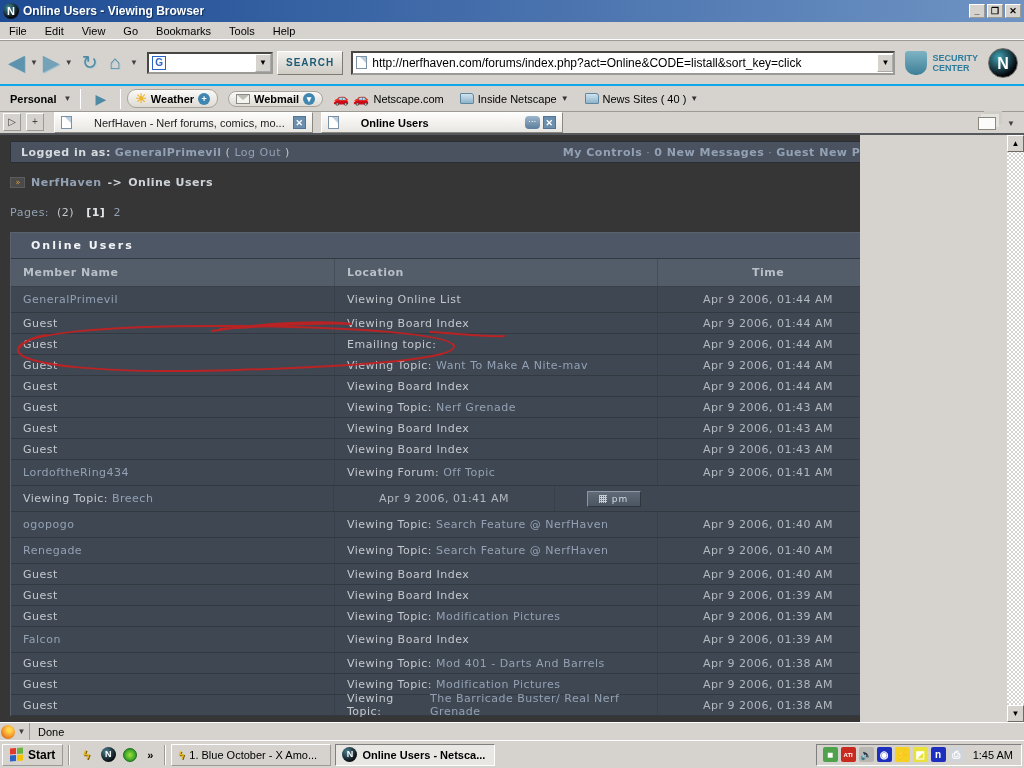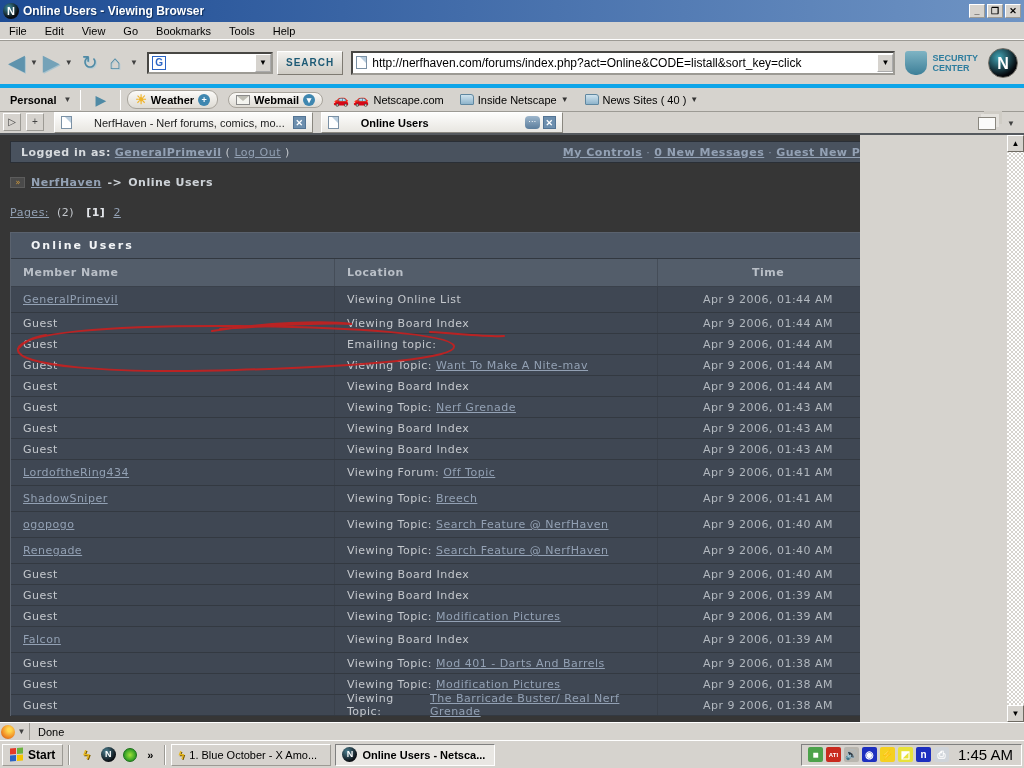--- a/index.html
+++ b/index.html
@@ -39,21 +39,21 @@
   .page-ico::after { content:""; position:absolute; right:0; top:0; border:3px solid; border-color:#b9cdde #b9cdde #fff #fff; }
   .urltext { flex:1; color:#000; font-size:12px; white-space:nowrap; overflow:hidden; }
   .seccenter { display:flex; align-items:center; margin:0 6px 0 10px; }
   .shield { width:22px; height:24px; background:linear-gradient(#7fb4c4,#3d7f98); border-radius:3px 3px 10px 10px; margin-right:5px; }
   .sectext { color:#2e7d9e; font-weight:bold; font-size:9px; line-height:10px; }
   .throbber { width:30px; height:30px; border-radius:50%; background:radial-gradient(circle at 35% 30%,#41a3b4,#05070c 70%);
     color:#fff; font-weight:bold; font-size:16px; text-align:center; line-height:30px; margin:0 6px 0 4px; border:1px solid #6f6b63; }
 
   
   .personalbar { position:absolute; left:0; top:84px; width:1024px; height:27px; background:#d6d3ce;
-    border-top:4px solid #0ea5e9; display:flex; align-items:center; }
+    border-top:2px solid #0ea5e9; display:flex; align-items:center; }
   .pers-label { font-weight:bold; margin:0 4px 0 10px; }
   .pers-sep { width:1px; height:20px; background:#9c9a94; border-right:1px solid #fff; margin:0 6px; }
   .play-arrow { color:#4f8aa5; font-size:14px; margin:0 8px; }
   .chip { display:flex; align-items:center; gap:4px; background:linear-gradient(#fbfaf8,#dedbd4); border:1px solid #a8a49c; border-radius:9px; padding:1px 7px; margin-right:10px; font-weight:bold; }
   .badge-plus, .badge-dd { width:12px; height:12px; border-radius:50%; background:#3f87b0; color:#fff; font-size:9px; line-height:12px; text-align:center; font-weight:bold; }
   .sun { color:#f0b429; font-size:13px; }
   .envelope { width:14px; height:10px; border:1px solid #8a8a8a; background:#f5f5f0; position:relative; }
   .envelope::after { content:""; position:absolute; left:0; top:0; border-left:6px solid transparent; border-right:6px solid transparent; border-top:5px solid #bdbdb4; }
   .car { color:#3f87b0; font-size:13px; margin-right:4px; }
   .folder { width:14px; height:11px; background:linear-gradient(#cfe3ee,#8fb4cb); border:1px solid #5f87a0; border-radius:1px 3px 1px 1px; margin-right:4px; }
@@ -67,21 +67,21 @@
   .tab .t-title { margin:0 8px 0 17px; color:#222; }
   .tab.active .t-title { font-weight:bold; color:#000; }
   .tab-close { width:13px; height:13px; background:#6d8fae; color:#fff; font-size:9px; font-weight:bold; text-align:center; line-height:13px; border:1px solid #41628093; }
   .tab-badge { width:15px; height:13px; border-radius:4px; background:linear-gradient(#9db6cc,#5b7d9c); color:#fff; font-size:8px; text-align:center; line-height:12px; margin-right:3px; }
   .tabbar-right { margin-left:auto; display:flex; align-items:center; margin-right:6px; margin-bottom:3px; }
   .stack-ico { width:18px; height:13px; background:#fbfbfa; border:1px solid #8a877f; box-shadow:3px -3px 0 #e4e2dd, 6px -6px 0 #cfccc5; margin-right:8px; }
 
   
   .content { position:absolute; left:0; top:135px; width:860px; height:587px; background:#363636; overflow:hidden;
     font-family:"DejaVu Sans", sans-serif; font-size:11px; letter-spacing:0.5px; color:#c4c8cd; }
-  .lnk { color:#93a1b4; text-decoration:underline; cursor:pointer; }
+  .lnk { color:#93a1b4; cursor:pointer; }
   .loggedbar { position:absolute; left:10px; top:6px; width:987px; height:22px; background:#49525e; border:1px solid #2a2f36;
     display:flex; align-items:center; padding:0 10px; }
   .loggedbar b { color:#d6dade; }
   .hdr-links { margin-left:auto; white-space:nowrap; }
   .hdr-links .lnk { font-weight:bold; }
   .hdr-links .dot { color:#8b99ad; margin:0 4px; }
   .crumbs { position:absolute; left:10px; top:41px; display:flex; align-items:center; }
   .crumb-ico { width:15px; height:11px; background:#4a4a4a; border:1px solid #5c5c5c; color:#d29a3a; font-size:8px; line-height:10px; text-align:center; letter-spacing:-1px; margin-right:6px; }
   .crumbs .root { font-weight:bold; }
   .crumbs .cur { font-weight:bold; color:#ced3d8; margin-left:6px; }
@@ -131,21 +131,21 @@
   .tb-sep { width:2px; height:20px; border-left:1px solid #9c9a94; border-right:1px solid #fff; margin:0 5px; }
   .ql-ico { width:18px; height:18px; display:flex; align-items:center; justify-content:center; margin:0 2px; font-size:13px; }
   .bolt { color:#e8b820; font-weight:bold; text-shadow:1px 1px 0 #7a5b00; }
   .nsm { width:15px; height:15px; border-radius:50%; background:radial-gradient(circle at 35% 30%,#4b7f90,#0c0f14 70%); color:#fff; font-size:9px; font-weight:bold; text-align:center; line-height:15px; }
   .greendot { width:14px; height:14px; border-radius:50%; background:radial-gradient(#9fe23a,#2f9c26 70%); border:1px solid #1c6e18; }
   .chev { font-weight:bold; color:#000; margin:0 6px; }
   .taskbtn { display:flex; align-items:center; gap:5px; height:22px; width:160px; padding:0 6px; margin-right:4px; overflow:hidden; white-space:nowrap; }
   .taskbtn.active { background:#e9e7e3; border-color:#808080 #ffffff #ffffff #808080; font-weight:bold; box-shadow:none; }
   .tray { margin-left:auto; height:22px; display:flex; align-items:center; gap:3px; padding:0 8px 0 6px; border:1px solid; border-color:#808080 #fff #fff #808080; margin-right:2px; }
   .tray-ico { width:15px; height:15px; display:flex; align-items:center; justify-content:center; font-size:10px; font-weight:bold; border-radius:2px; color:#fff; }
-  .clock { margin-left:6px; font-size:15px; color:#000; }
+  .clock { margin-left:6px; font-size:11px; color:#000; }
 </style>
 </head>
 <body>
 
 <div class="titlebar">
   <div class="nicon">N</div>
   <div class="ttl">Online Users - Viewing Browser</div>
   <div class="winbtn raised-soft">_</div>
   <div class="winbtn raised-soft">❐</div>
   <div class="winbtn raised-soft">✕</div>
@@ -369,23 +369,20 @@
           <div class="c-loc"><span>Viewing Forum:</span>&nbsp;<span class="lnk">Off Topic</span></div>
           <div class="c-time">Apr 9 2006, 01:41 AM</div>
           <div class="c-pm">
             <div class="pm-btn">
               <span class="pm-grid"></span>
               <span class="pm-txt">pm</span>
             </div>
           </div>
         </div>
         <div class="trow h26">
-          <div class="c-name">
-            <span class="lnk">ShadowSniper</span>
-          </div>
           <div class="c-loc"><span>Viewing Topic:</span>&nbsp;<span class="lnk">Breech</span></div>
           <div class="c-time">Apr 9 2006, 01:41 AM</div>
           <div class="c-pm">
             <div class="pm-btn">
               <span class="pm-grid"></span>
               <span class="pm-txt">pm</span>
             </div>
           </div>
         </div>
         <div class="trow h26">

